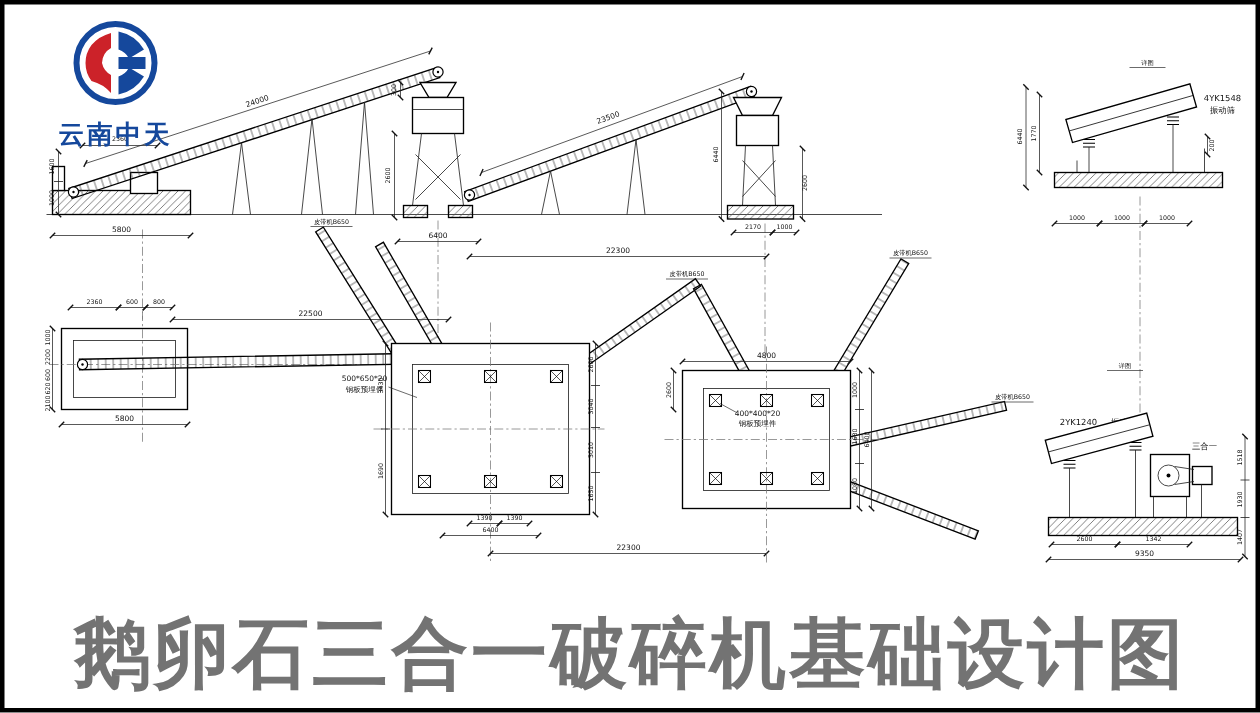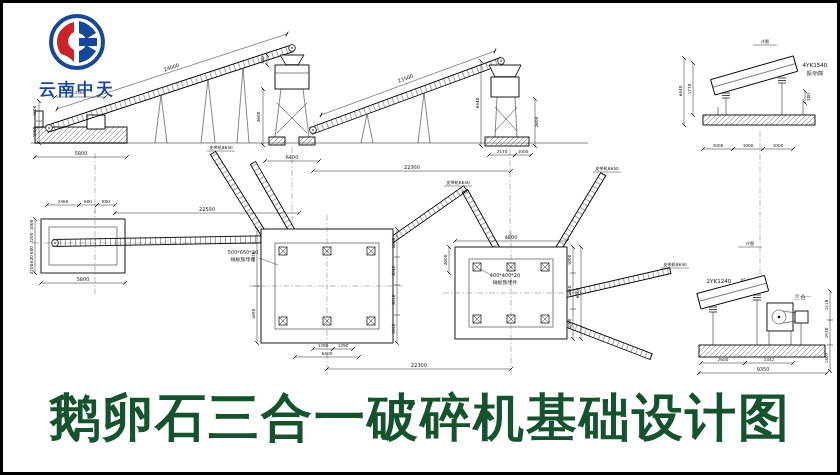--- a/index.html
+++ b/index.html
@@ -1,21 +1,21 @@
 <!DOCTYPE html>
 <html><head>
 <meta charset="utf-8">
 <style>
   html,body{margin:0;padding:0;background:#888;}
   .frame{position:relative;width:840px;height:475px;background:#fff;border:3px solid #000;box-sizing:border-box;overflow:hidden;font-family:"DejaVu Sans",sans-serif;}
   .drawing{position:absolute;left:0;top:0;}
   .logo{position:absolute;left:28px;top:8px;width:92px;text-align:center;z-index:5;}
   .logo .name{font-size:17px;font-weight:bold;color:#15489c;letter-spacing:2px;margin-top:1px;}
-  .title{position:absolute;left:0;top:379px;width:100%;height:72px;line-height:72px;text-align:center;
-         font-size:51px;font-weight:bold;color:#14532d;letter-spacing:2px;white-space:nowrap;}
+  .title{position:absolute;left:0;top:398px;width:100%;height:72px;line-height:72px;text-align:center;
+         font-size:51px;font-weight:bold;color:#737373;letter-spacing:2px;white-space:nowrap;}
   svg text{font-family:"DejaVu Sans",sans-serif;fill:#111;}
   .dt{font-size:5px;text-anchor:middle;}
   .d4{font-size:4.2px;text-anchor:middle;}
   .lb{font-size:5.6px;text-anchor:middle;}
   .dim{stroke:#222;stroke-width:0.5;marker-start:url(#tk);marker-end:url(#tk);}
   .thin{stroke:#222;stroke-width:0.55;fill:none;}
   .cl{stroke:#777;stroke-width:0.5;stroke-dasharray:6 2 1.5 2;fill:none;}
   .white{fill:#fff;stroke:#000;stroke-width:0.9;}
   .slab{fill:url(#gh);stroke:#000;stroke-width:0.9;}
   .belt{fill:url(#rg);stroke:#000;stroke-width:0.9;}

